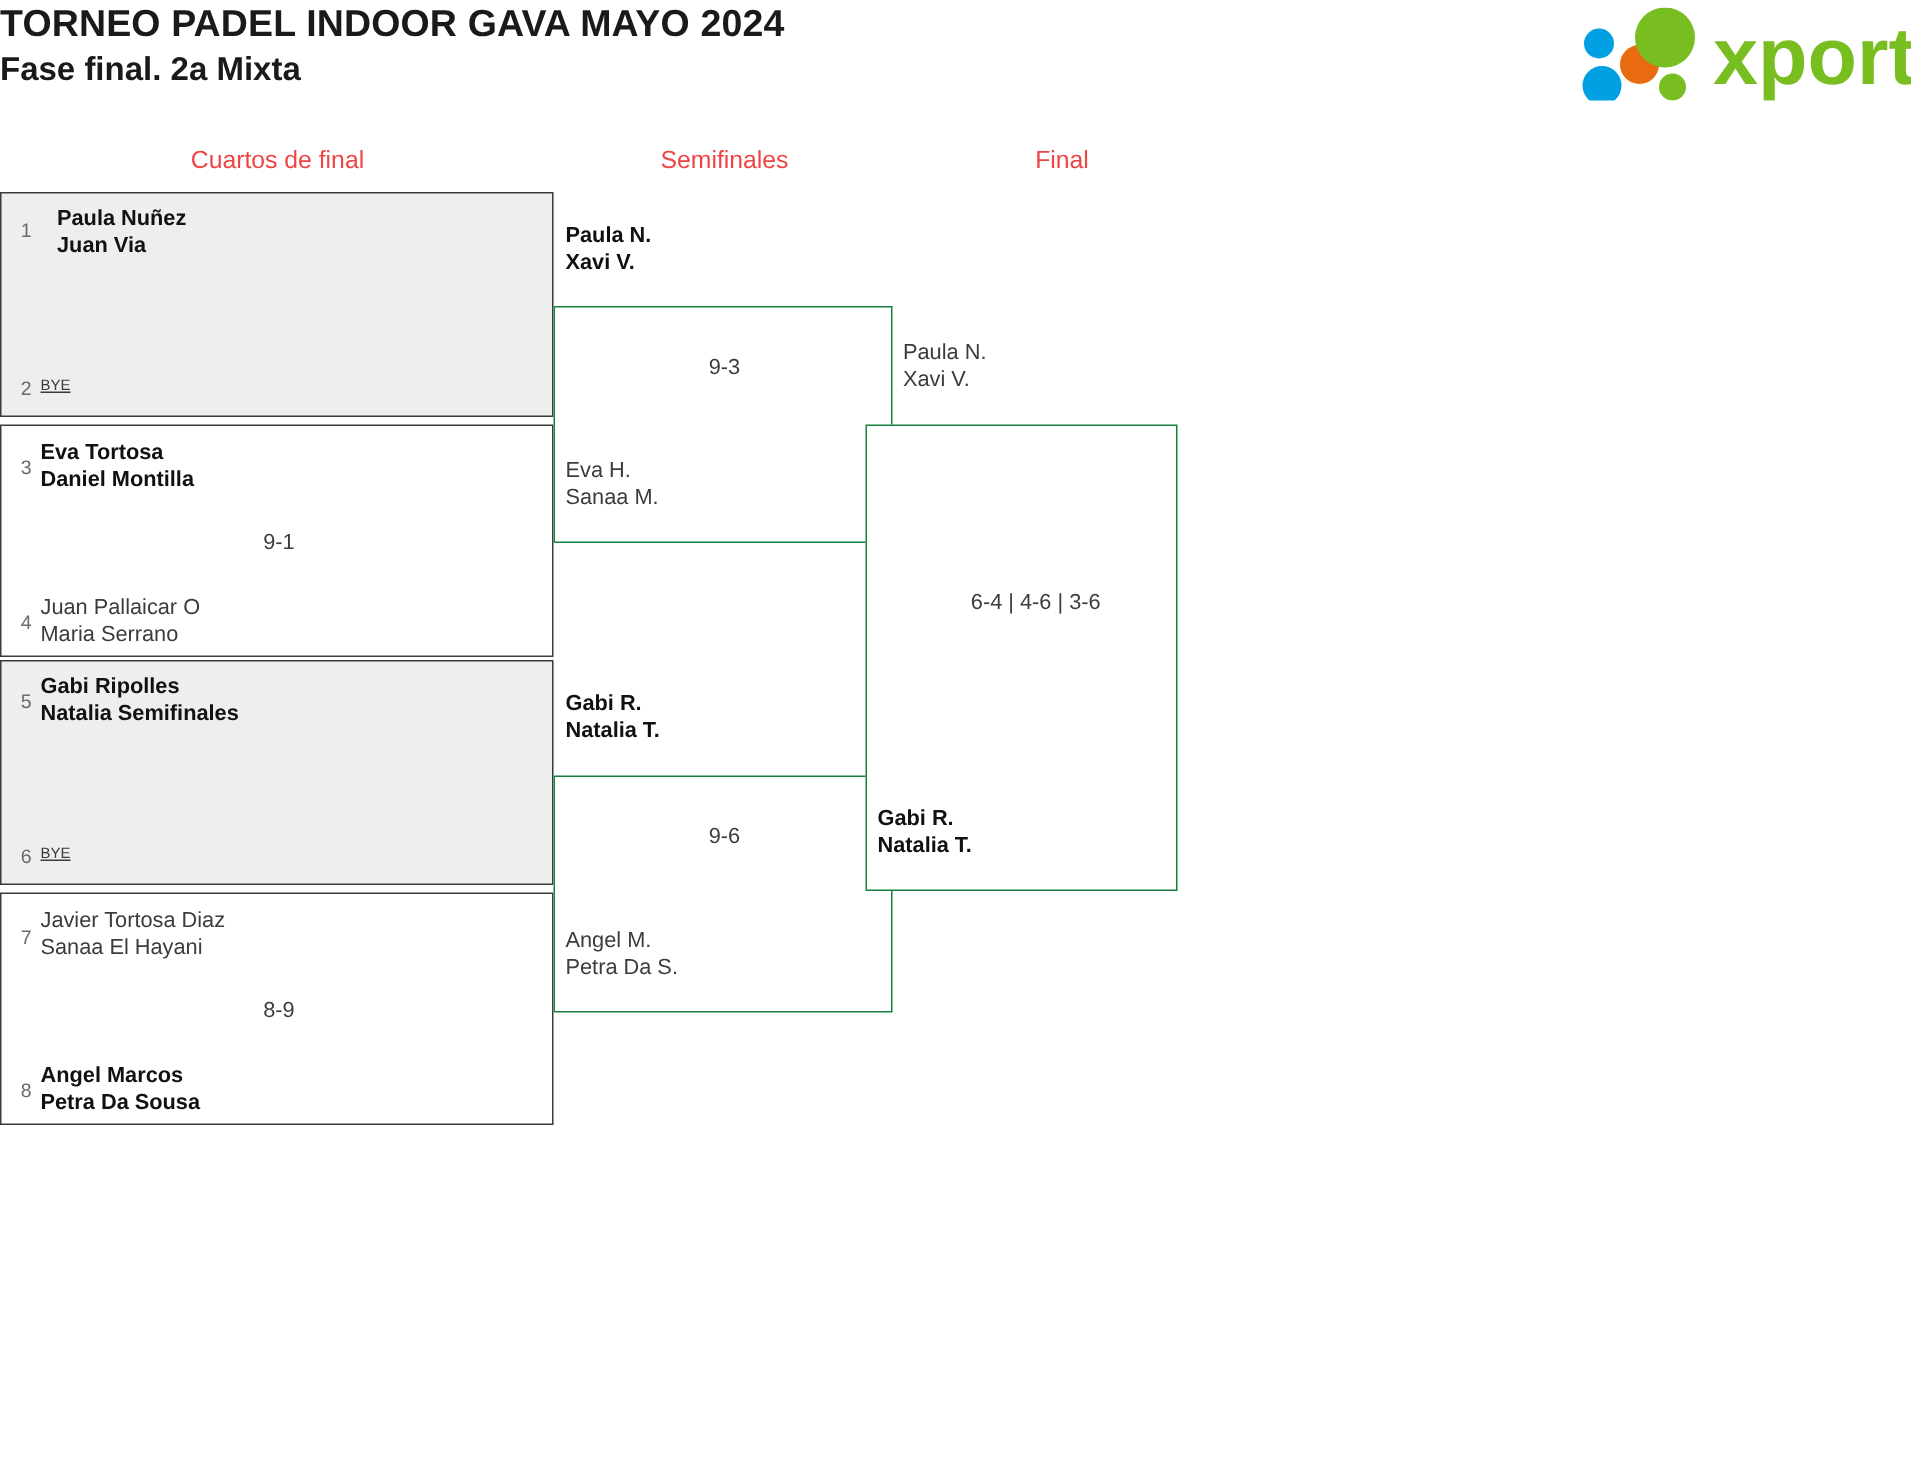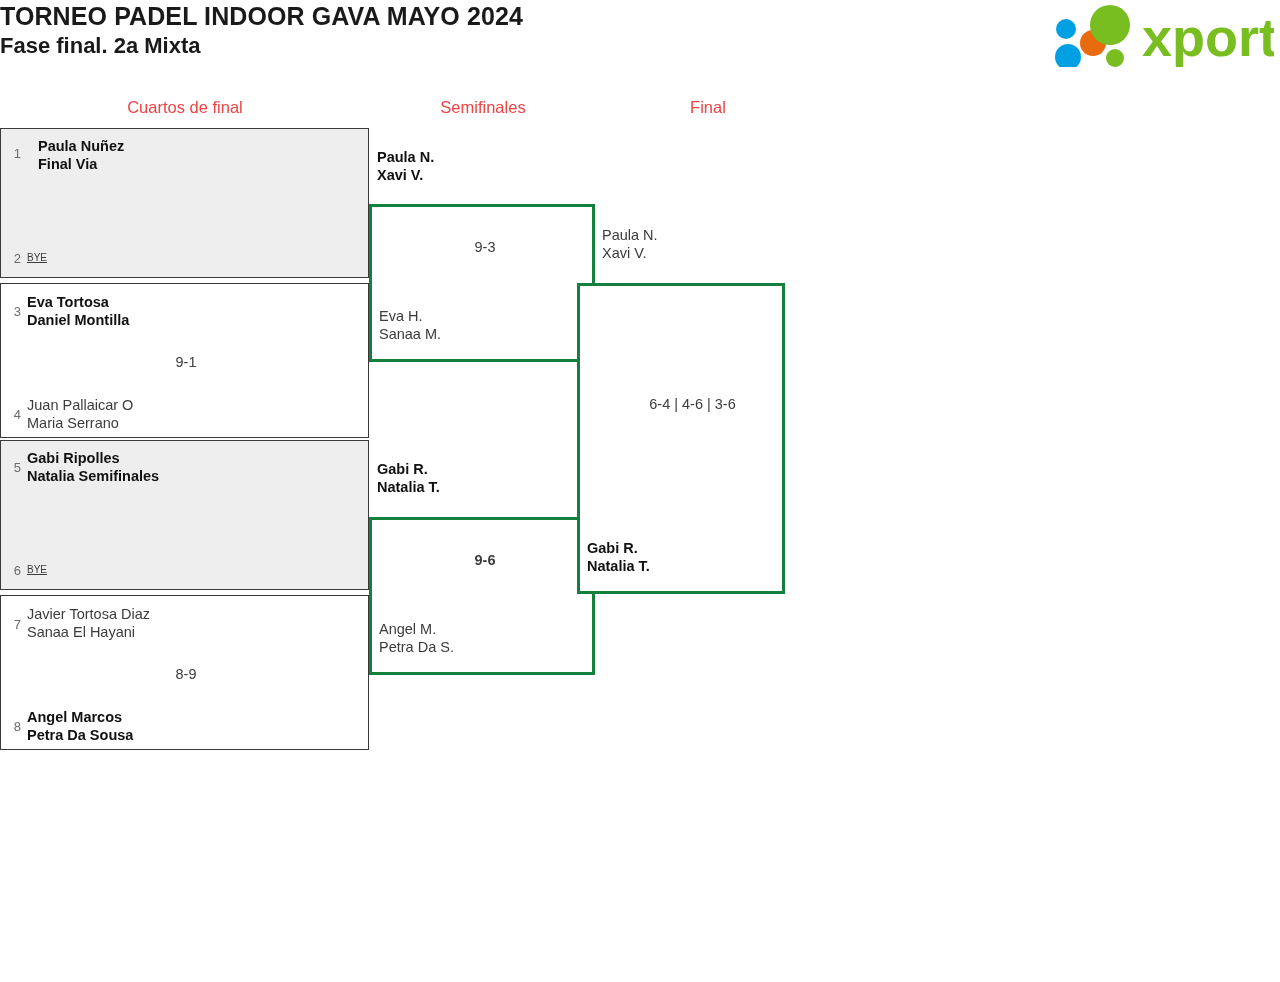--- a/index.html
+++ b/index.html
@@ -80,21 +80,21 @@
     width: 369px;
     border: 1px solid #3a3a3a;
     box-sizing: border-box;
   }
   .qf-box.shaded { background: #eeeeee; }
   .qf-box.plain  { background: #ffffff; }
 
   
   .sf-box, .f-box {
     position: absolute;
-    border: 3px solid #15803d;
+    border: 1px solid #15803d;
     box-sizing: border-box;
     background: #ffffff;
   }
   .seed {
     position: absolute;
     font-size: 13px;
     color: #6b6b6b;
     text-align: right;
     width: 16px;
   }
@@ -153,21 +153,21 @@
 <div class="round-header" id="round-qf">Cuartos de final</div>
 <div class="round-header" id="round-sf">Semifinales</div>
 <div class="round-header" id="round-f">Final</div>
 
 <div id="bracket">
 
   <div class="qf-box shaded" style="top:128px; height:150px;">
     <span class="seed" style="left:4px; top:17px;">1</span>
     <span class="names win" style="left:26px; top:8px;margin-left:11px;">
       <span class="n">Paula Nuñez</span>
-      <span class="n">Final Via</span>
+      <span class="n">Juan Via</span>
     </span>
     <span class="score" style="left:110px; top:60px; width:150px;"></span>
     <span class="seed" style="left:4px; top:122px;">2</span>
     <span class="bye" style="left:26px; top:120px;">BYE</span>
   </div>
 
   <div class="qf-box plain" style="top:283px; height:155px;">
     <span class="seed" style="left:4px; top:20px;">3</span>
     <span class="names win" style="left:26px; top:9px;">
       <span class="n">Eva Tortosa</span>
@@ -218,21 +218,21 @@
       <span class="n">Sanaa M.</span>
     </span>
   </div>
 
   <span class="names win" style="position:absolute; left:377px; top:460px;">
     <span class="n">Gabi R.</span>
     <span class="n">Natalia T.</span>
   </span>
 
   <div class="sf-box" style="left:369px; top:517px; width:226px; height:158px;">
-    <span class="score" style="left:0px; top:32px; width:226px;font-weight:bold;">9-6</span>
+    <span class="score" style="left:0px; top:32px; width:226px;">9-6</span>
     <span class="names" style="left:7px; top:100px;">
       <span class="n">Angel M.</span>
       <span class="n">Petra Da S.</span>
     </span>
   </div>
 
   <span class="names" style="position:absolute; left:602px; top:226px;">
     <span class="n">Paula N.</span>
     <span class="n">Xavi V.</span>
   </span>

